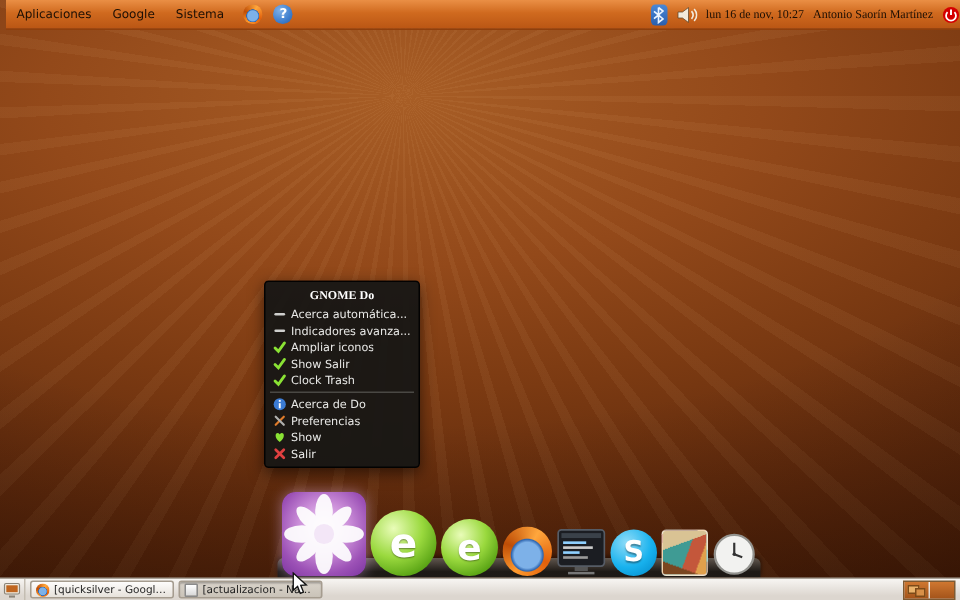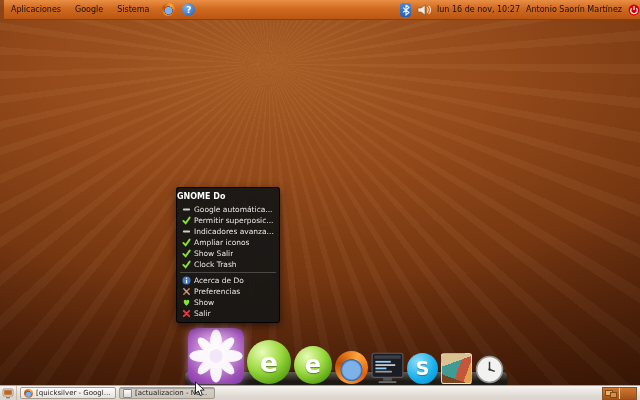--- a/index.html
+++ b/index.html
@@ -21,27 +21,27 @@
   .quick-launch{display:flex;align-items:center;gap:5px;margin-left:5px;}
   .ql{width:15px;height:15px;display:flex;align-items:center;justify-content:center;}
   .ff-ball{width:13px;height:13px;border-radius:50%;display:inline-block;background:
     radial-gradient(circle at 50% 58%, #7db1e8 0%, #7db1e8 34%, #2e66b0 42%, rgba(0,0,0,0) 45%),
     conic-gradient(from 30deg, #ffa73d, #e2600b 25%, #ff9a2e 50%, #bf4d06 72%, #ffa73d);}
   .help-ball{width:13px;height:13px;border-radius:50%;background:radial-gradient(circle at 35% 30%, #7fb1e8, #3f7fce 60%, #2a5ea6);
     color:#fff;font-size:9px;font-weight:bold;display:flex;align-items:center;justify-content:center;}
   .panel-right{margin-left:auto;display:flex;align-items:center;gap:6px;padding-right:4px;}
   .tray-icon{display:flex;align-items:center;justify-content:center;}
   .bt-badge{width:11px;height:14px;background:linear-gradient(#4b88d6,#2a5fae);border-radius:3px;}
-  #clock-text,#user-text{white-space:nowrap;}
+  #clock-text,#user-text{white-space:nowrap;font-family:Liberation Serif, serif;}
 
   
   #context-menu{position:absolute;left:176px;top:187px;width:104px;box-sizing:border-box;z-index:6;
     background:rgba(24,23,21,0.96);border:1px solid rgba(0,0,0,0.9);border-radius:3px;
     color:#e8e8e6;padding:2px 0 3px;box-shadow:0 3px 10px rgba(0,0,0,0.55);}
-  .menu-title{font-size:8px;font-weight:bold;color:#fff;padding:2px 0 3px;}
+  .menu-title{font-size:8px;font-weight:bold;color:#fff;text-align:center;padding:2px 0 3px;font-family:Liberation Serif, serif;}
   .menu-item{display:flex;align-items:center;height:11px;padding:0 5px 0 4px;font-size:7.5px;}
   .mi-icon{width:10px;height:10px;flex:0 0 10px;margin-right:3px;display:flex;align-items:center;justify-content:center;}
   .mi-icon svg{width:9px;height:9px;display:block;}
   .mi-label{white-space:nowrap;overflow:hidden;text-overflow:ellipsis;}
   .menu-sep{height:1px;background:#4a4844;margin:2px 3px;}
 
   
   #dock-bg{position:absolute;left:185px;bottom:15px;width:322px;height:13px;border-radius:4px 4px 0 0;z-index:2;
     background:linear-gradient(rgba(98,90,82,0.95), rgba(28,25,22,0.97) 70%);box-shadow:0 -1px 3px rgba(0,0,0,0.45);}
   #dock{position:absolute;left:188px;bottom:16px;display:flex;align-items:flex-end;gap:3px;z-index:3;}
@@ -132,29 +132,21 @@
 
   <div id="context-menu">
     <div class="menu-title">GNOME Do</div>
     <div id="menu-items">
         <div class="menu-item">
           <span class="mi-icon">
             <svg viewBox="0 0 10 10">
               <rect x="1" y="4" width="8" height="2" rx="1" fill="#cfcfcd"></rect>
             </svg>
           </span>
-          <span class="mi-label">Google automática...</span>
-        </div>
-        <div class="menu-item">
-          <span class="mi-icon">
-            <svg viewBox="0 0 10 10">
-              <path d="M1.5 5.5 L4 8 L8.5 1.8" stroke="#8ae234" stroke-width="2.1" fill="none" stroke-linecap="round"></path>
-            </svg>
-          </span>
-          <span class="mi-label">Permitir superposic...</span>
+          <span class="mi-label">Acerca automática...</span>
         </div>
         <div class="menu-item">
           <span class="mi-icon">
             <svg viewBox="0 0 10 10">
               <rect x="1" y="4" width="8" height="2" rx="1" fill="#cfcfcd"></rect>
             </svg>
           </span>
           <span class="mi-label">Indicadores avanza...</span>
         </div>
         <div class="menu-item">

